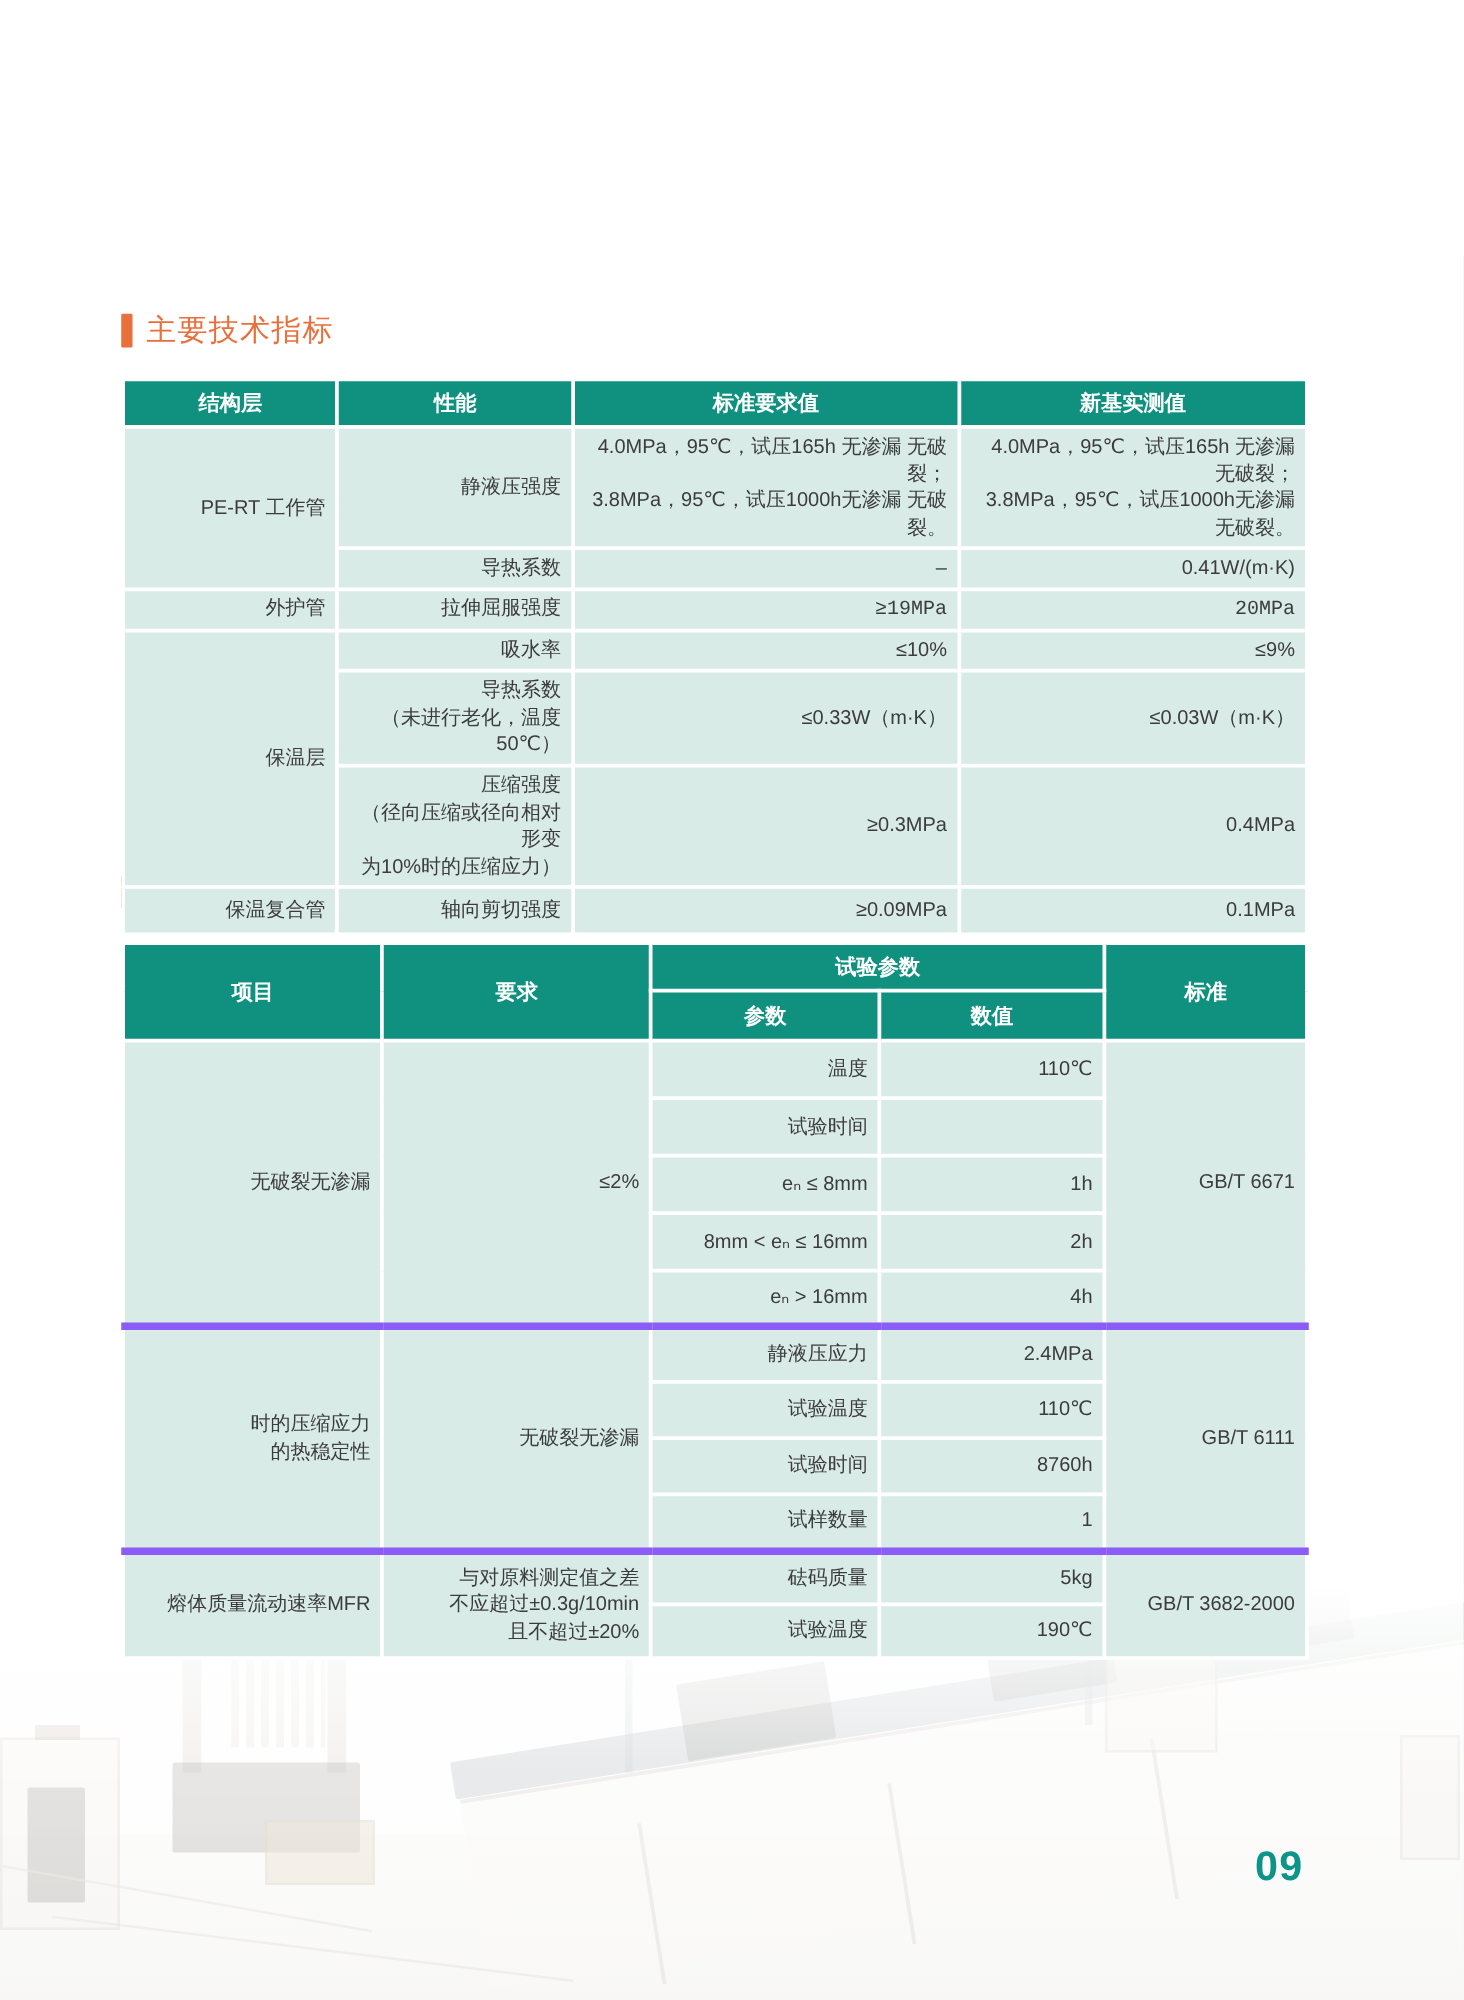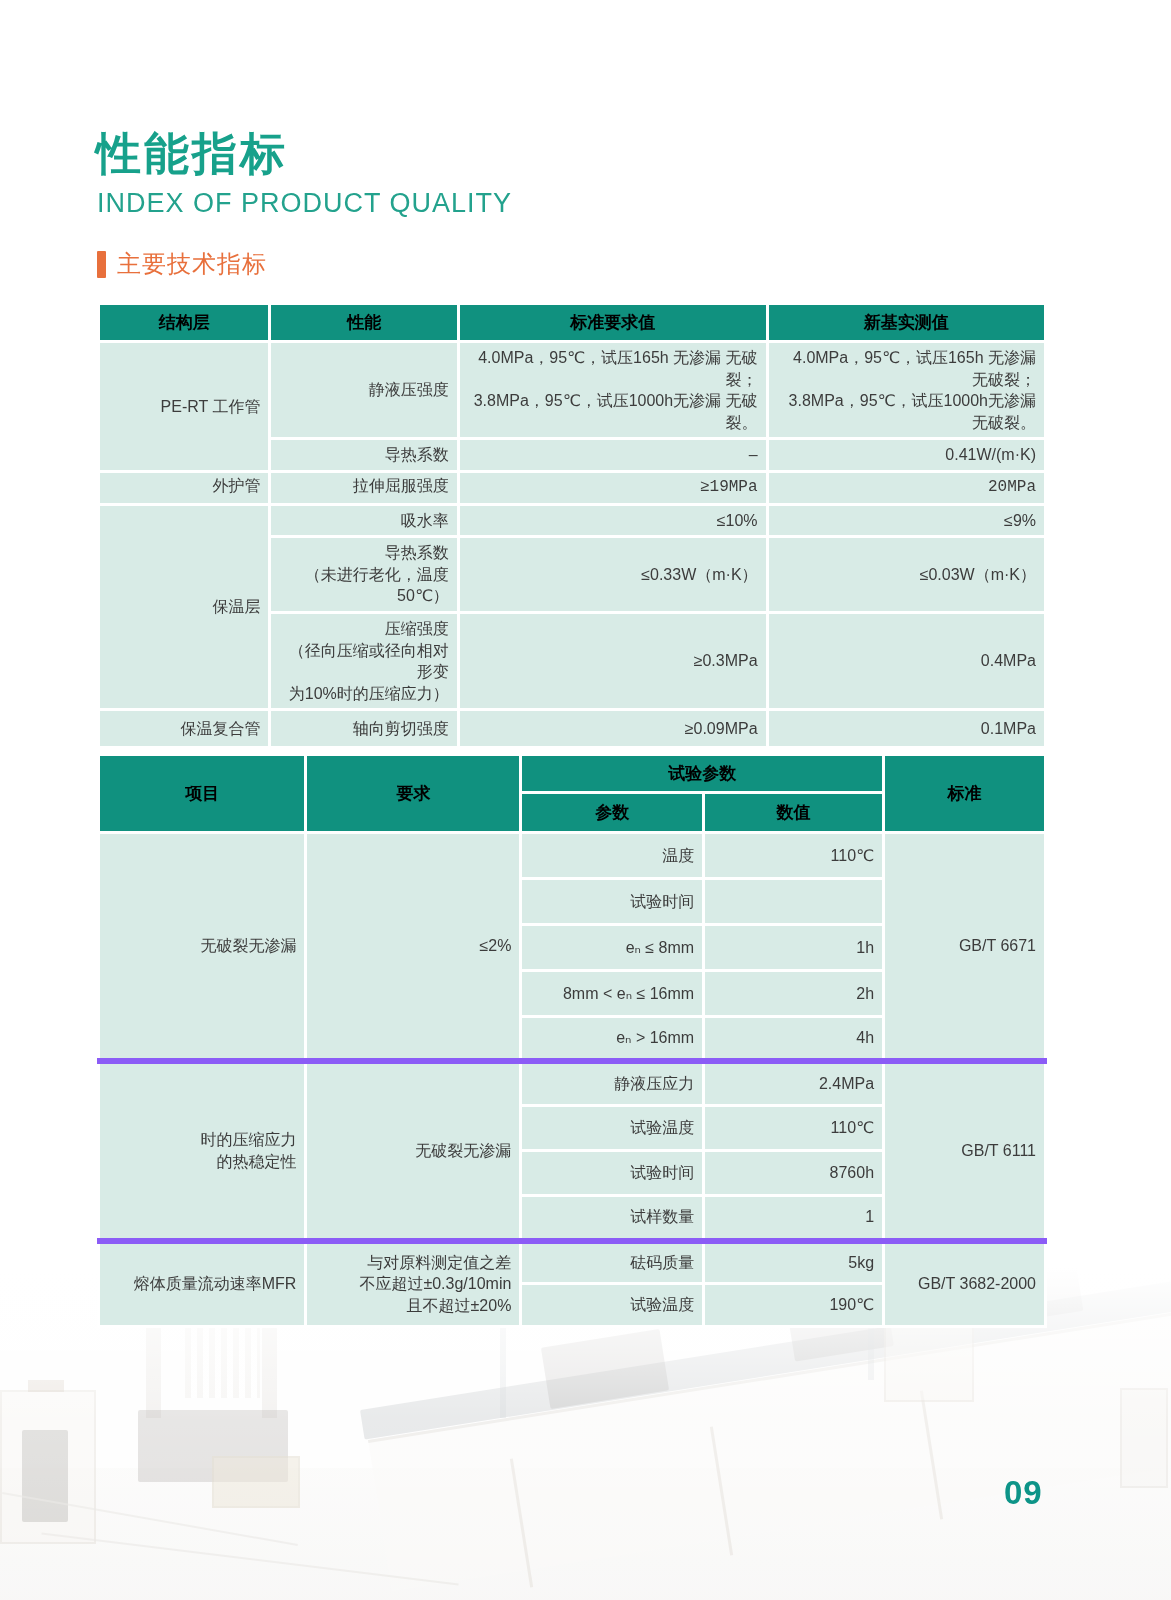--- a/index.html
+++ b/index.html
@@ -25,21 +25,21 @@
   .sec1{top:248px;align-items:center;}
   .sec2{top:697px;}
   
   table.t{
     position:absolute;left:97px;width:950px;
     border-collapse:collapse;table-layout:fixed;z-index:2;
   }
   .t1{top:302px;}
   .t2{top:753px;}
   table.t th{
-    background:#10917f;color:#000000;font-size:17px;font-weight:bold;
+    background:#10917f;color:#ffffff;font-size:17px;font-weight:bold;
     border:3px solid #ffffff;padding:4px 6px;text-align:center;vertical-align:middle;
   }
   table.t td{
     background:#d8ebe6;color:#3c3c3c;font-size:16px;
     border:3px solid #ffffff;padding:4px 8px;text-align:right;vertical-align:middle;
     white-space:pre-line;line-height:1.35;
   }
   td.small{font-size:14.5px;}
   tr.gsep td{border-top:6px solid #8b5cf6;}
   .h38{height:38px;} .h40{height:40px;}
@@ -106,22 +106,20 @@
     <div class="shape ph-inst2"></div>
     <div class="shape ph-inst3"></div>
     <div class="shape ph-post1"></div>
     <div class="shape ph-post2"></div>
     <div class="shape ph-drawers"></div>
     <div class="shape ph-stool"></div>
     <div class="shape ph-tile1"></div>
     <div class="shape ph-tile2"></div>
   </div>
 
-  <div class="page-title">性能指标</div>
-  <div class="page-subtitle">INDEX OF PRODUCT QUALITY</div>
 
   <div class="section-heading sec1">
     <span class="bar"></span>
     <span class="txt">主要技术指标</span>
   </div>
 
   <table class="t t1">
     <colgroup>
         <col style="width:18.1%">
         <col style="width:19.9%">

